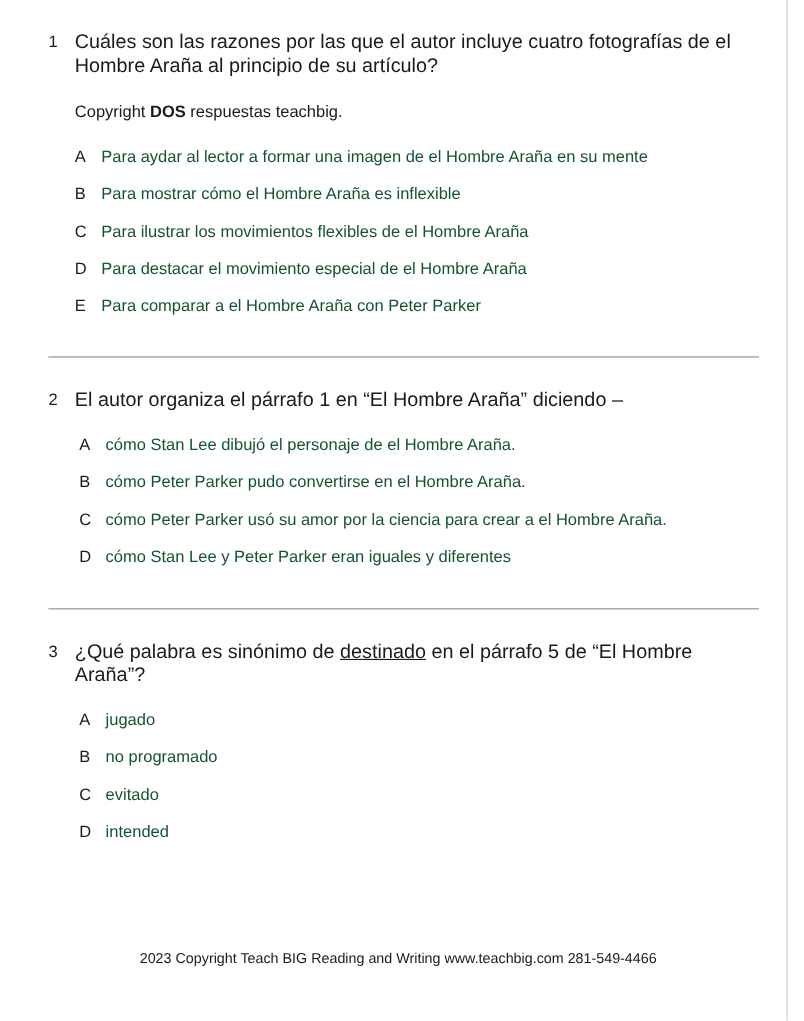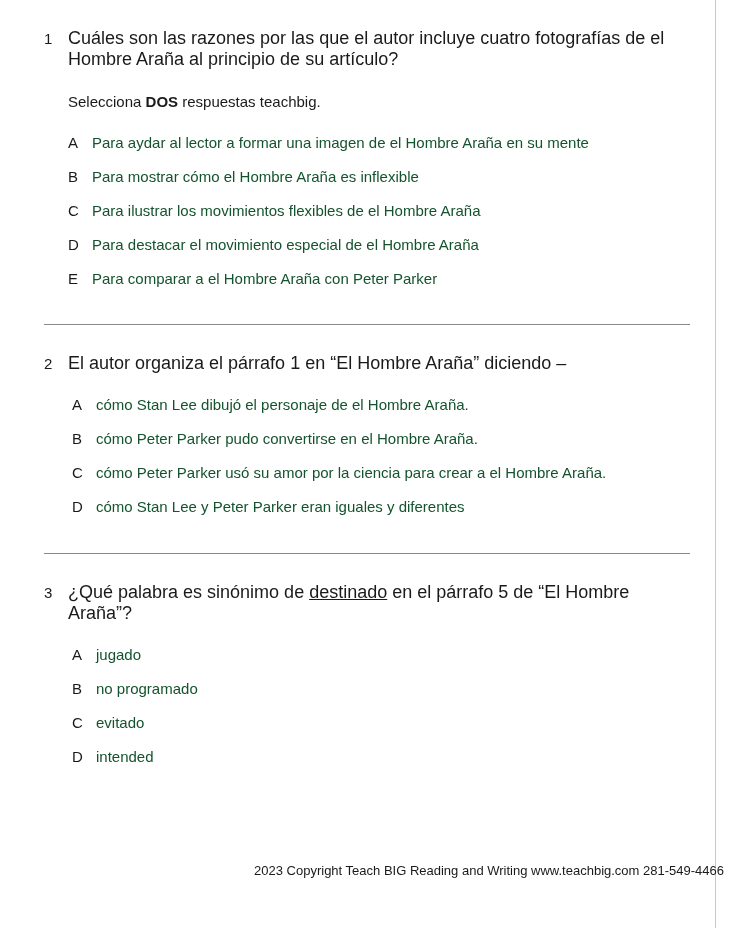--- a/index.html
+++ b/index.html
@@ -105,38 +105,38 @@
   .block-3 { margin-top: 28px; }
 
   .underlined {
     text-decoration: underline;
   }
   .footer {
     position: absolute;
     left: 0;
     top: 862px;
     width: 724px;
-    text-align: right;
+    text-align: center;
     font-size: 13px;
     line-height: 18px;
     color: #1a1a1a;
   }
 </style>
 </head>
 <body>
 
 <div class="page">
   <div class="content">
 
     <div class="question-block block-1">
       <div class="q-row">
         <span class="q-num">1</span>
         <span class="q-text q1">Cuáles son las razones por las que el autor incluye cuatro fotografías de el Hombre Araña al principio de su artículo?</span>
       </div>
-      <div class="instruction"><span>Selecciona </span><b>DOS</b><span> respuestas teachbig.</span></div>
+      <div class="instruction"><span>Copyright </span><b>DOS</b><span> respuestas teachbig.</span></div>
       <div class="options q1-opts">
         <div class="option-row">
           <span class="opt-letter">A</span>
           <span class="opt-text">Para aydar al lector a formar una imagen de el Hombre Araña en su mente</span>
         </div>
         <div class="option-row">
           <span class="opt-letter">B</span>
           <span class="opt-text">Para mostrar cómo el Hombre Araña es inflexible</span>
         </div>
         <div class="option-row">

